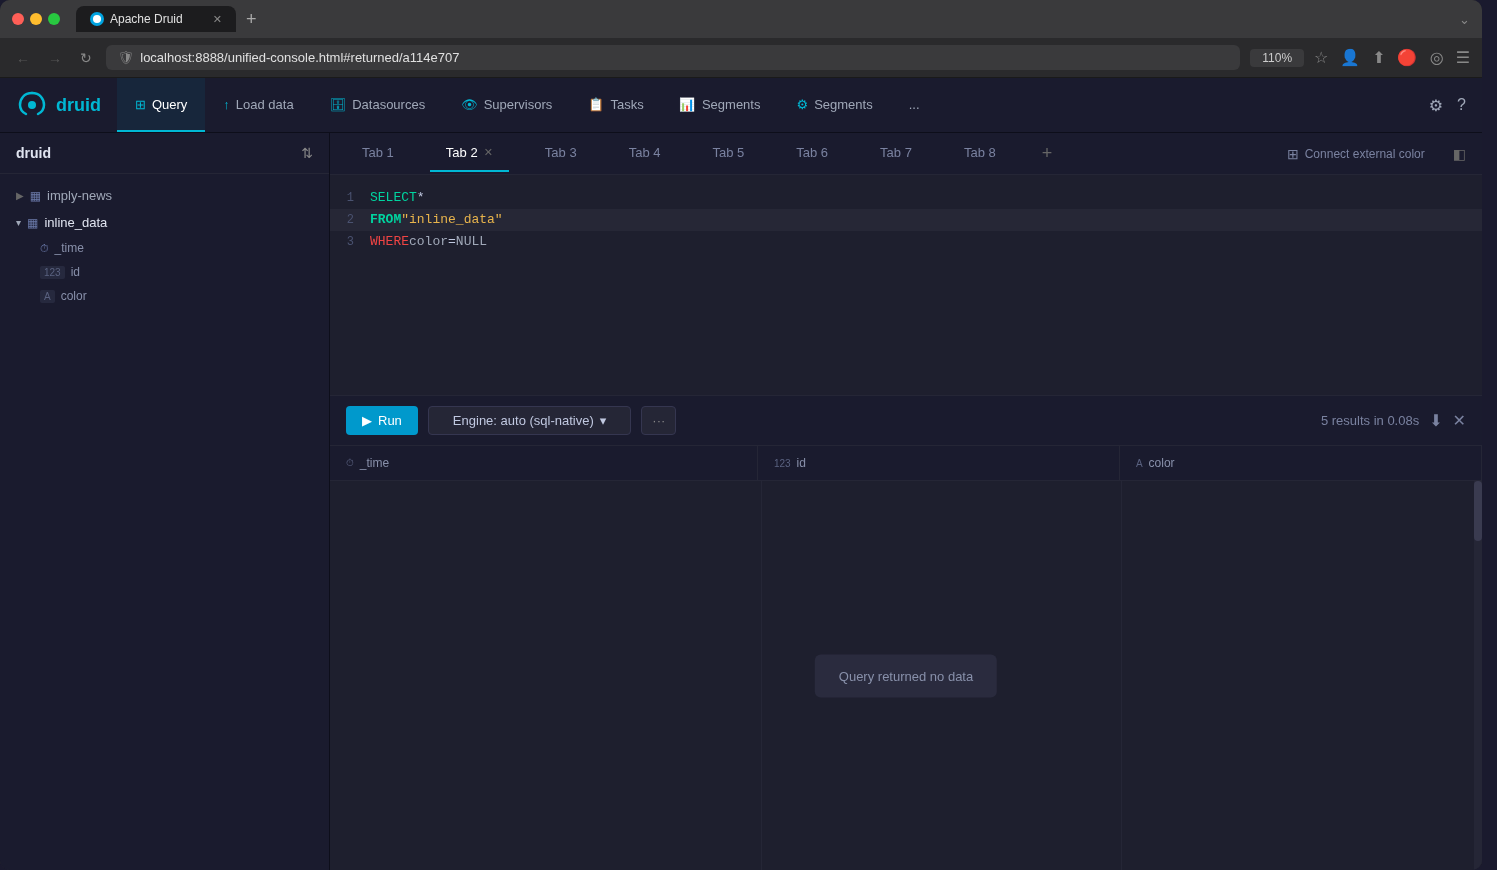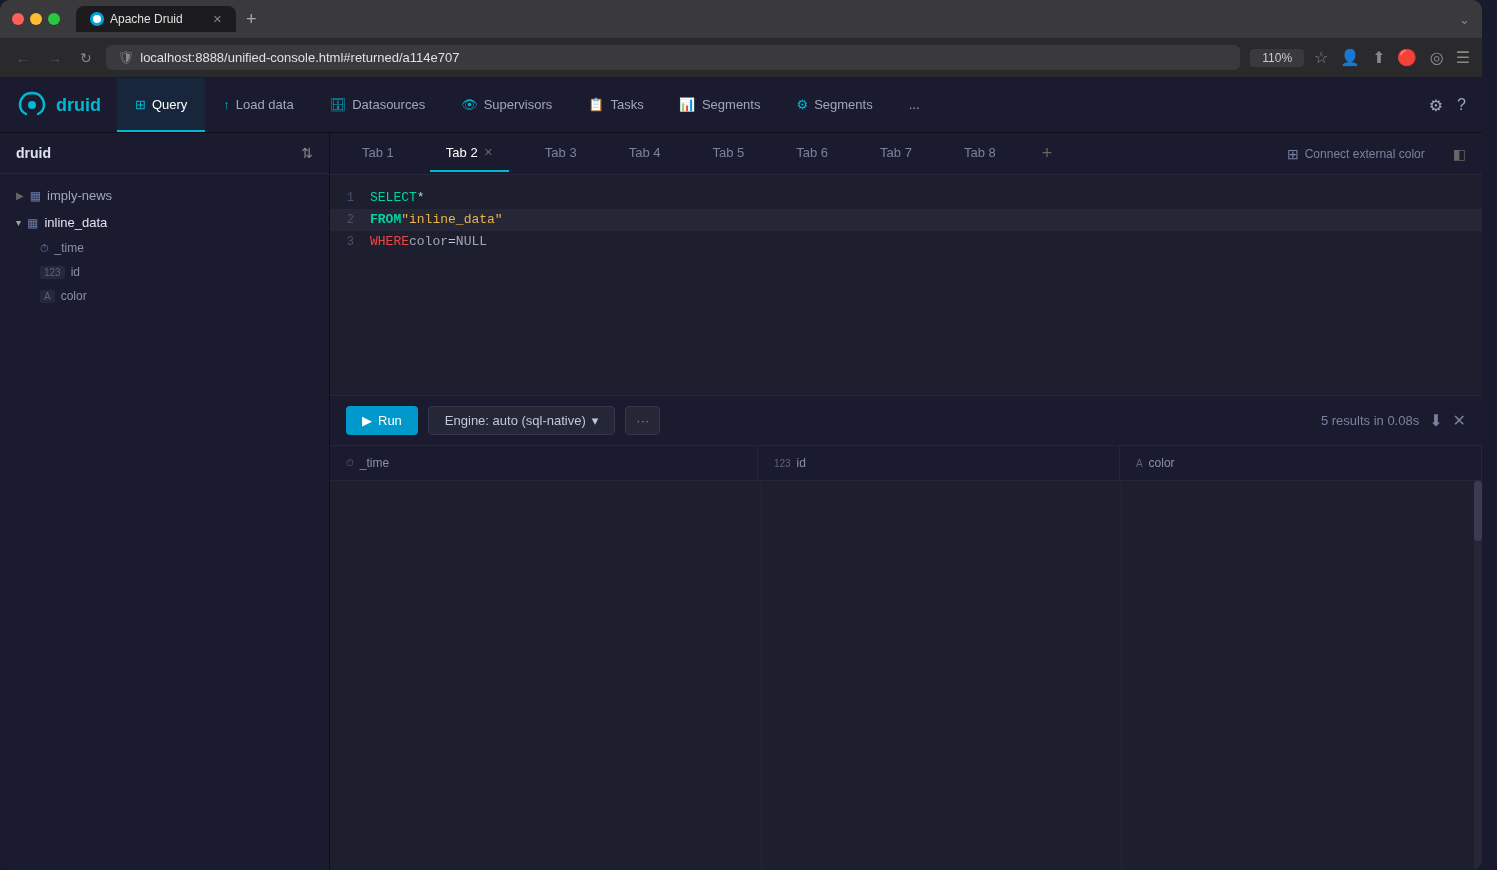--- a/index.html
+++ b/index.html
@@ -79,21 +79,21 @@
     .kw-where { color: #ef4444; }
     .str-val { color: #e8b44c; }
     .null-val { color: #a0a8b8; }
     .plain { color: #c0c8e0; }
     .col-name { color: #a0a8b8; }
     .active-line { background: rgba(255,255,255,0.04); }
 
     
     .query-toolbar { display: flex; align-items: center; padding: 10px 16px; background: #1a1b2e; border-top: 1px solid #252636; border-bottom: 1px solid #252636; gap: 10px; }
     .run-btn { display: flex; align-items: center; gap: 6px; background: #0099cc; color: white; border: none; border-radius: 4px; padding: 7px 16px; font-size: 13px; cursor: pointer; font-weight: 500; }
-    .engine-selector { display: flex; align-items: center; gap: 6px; background: #252636; border: 1px solid #353650; border-radius: 4px; padding: 6px 16px; color: #c0c8e0; font-size: 13px; cursor: pointer; }
+    .engine-selector { display: flex; align-items: center; gap: 6px; background: #252636; border: 1px solid #353650; border-radius: 4px; padding: 6px 24px; color: #c0c8e0; font-size: 13px; cursor: pointer; }
     .more-btn { background: #252636; border: 1px solid #353650; border-radius: 4px; padding: 6px 10px; color: #888; cursor: pointer; font-size: 13px; }
     .results-info { margin-left: auto; color: #7a82a0; font-size: 13px; }
     .download-btn { background: none; border: none; color: #7a82a0; cursor: pointer; font-size: 16px; }
     .clear-btn { background: none; border: none; color: #7a82a0; cursor: pointer; font-size: 16px; }
 
     
     .results-area { flex: 1; display: flex; flex-direction: column; overflow: hidden; background: #1e1f2e; }
     .results-header { display: flex; background: #1a1b2e; border-bottom: 1px solid #252636; }
     .col-header { display: flex; align-items: center; gap: 6px; padding: 10px 16px; color: #8890aa; font-size: 12px; border-right: 1px solid #252636; }
     .col-header-time { flex: 1.2; min-width: 180px; }
@@ -329,20 +329,23 @@
               <span class="col-type-icon">A</span>
               <span>color</span>
             </div>
           </div>
           <div class="results-body">
             <div class="results-cols">
               <div class="result-col result-col-time"></div>
               <div class="result-col result-col-id"></div>
               <div class="result-col result-col-color"></div>
             </div>
+            <div class="no-data-overlay">
+              <span>Query returned no data</span>
+            </div>
             <div class="scrollbar-track">
               <div class="scrollbar-thumb"></div>
             </div>
           </div>
         </div>
       </div>
     </div>
   </div>
 </div>
 

